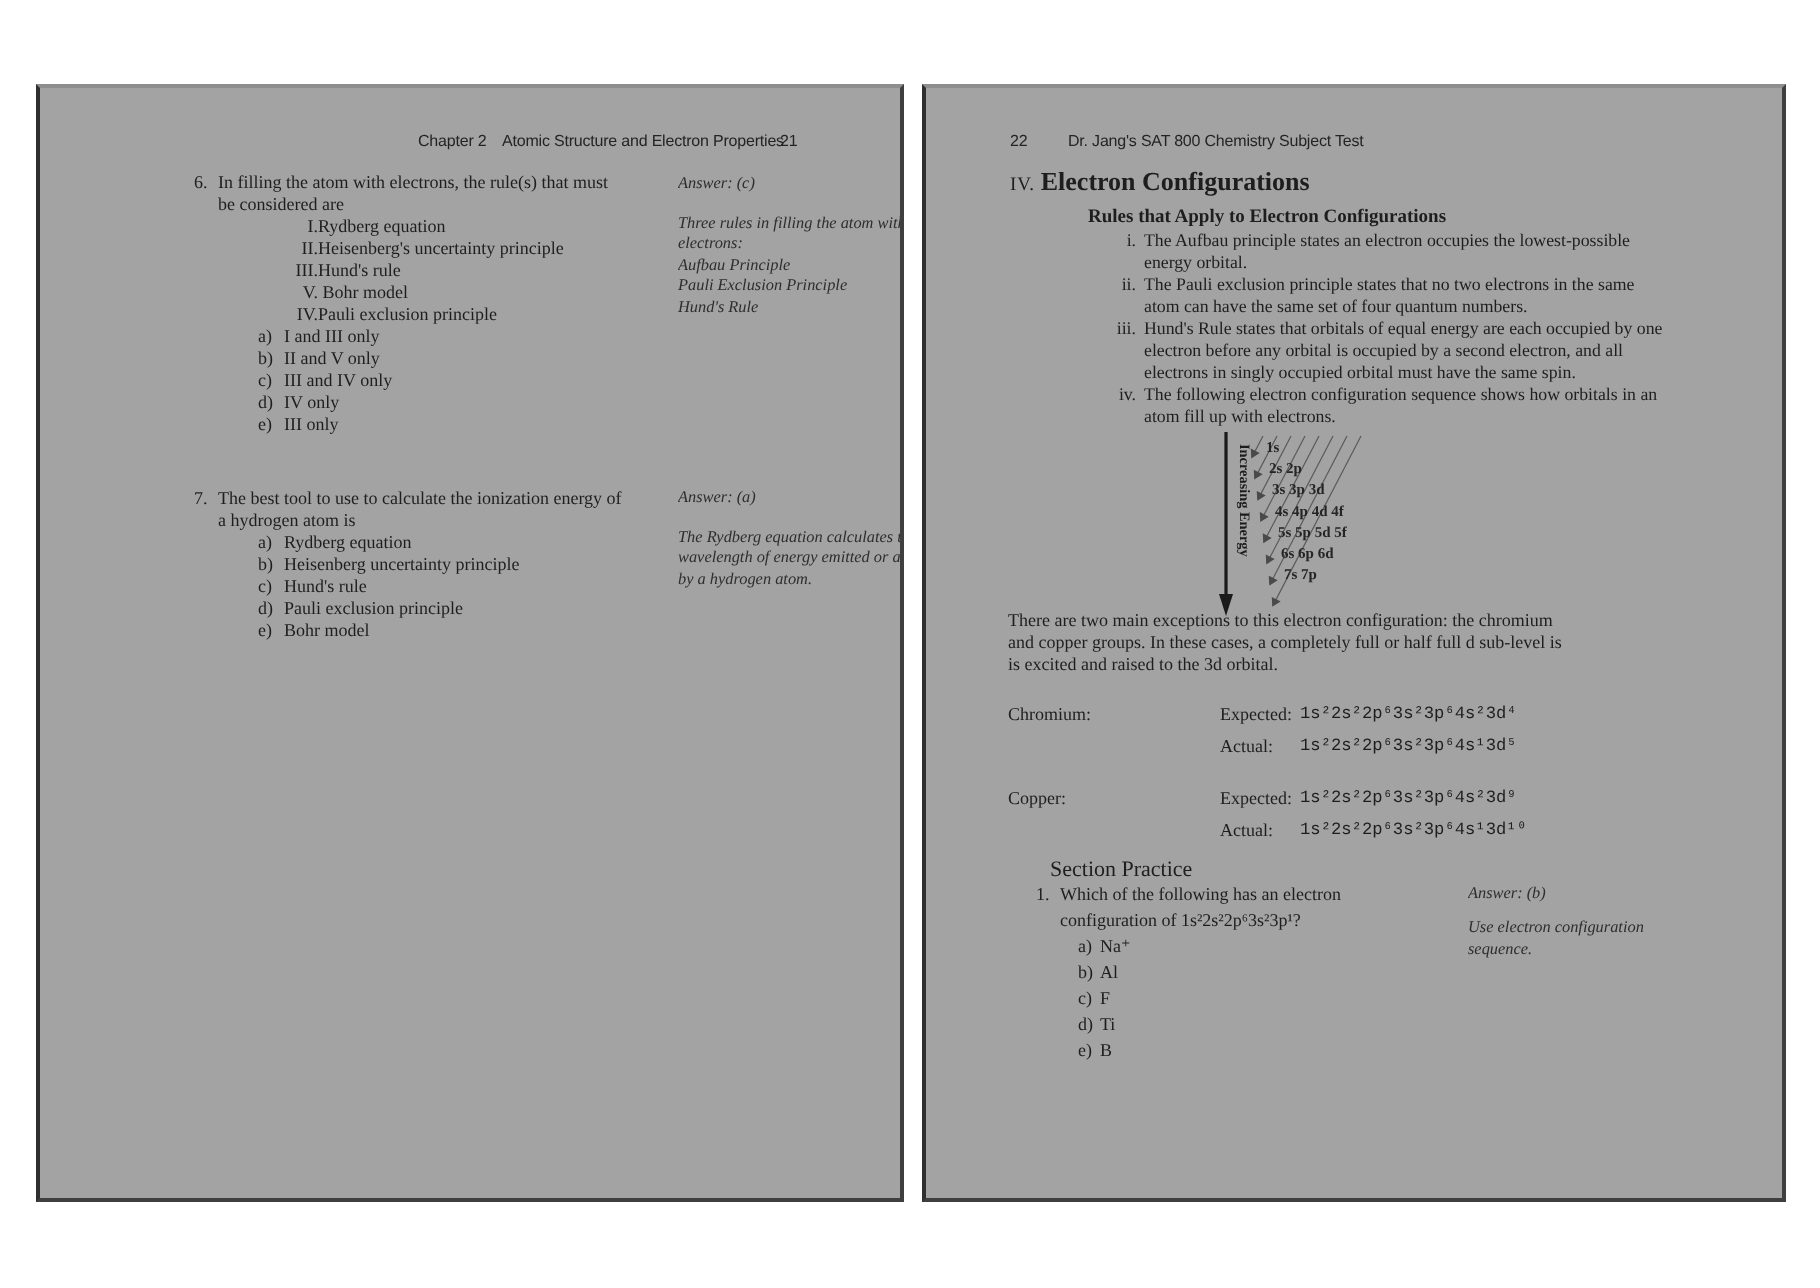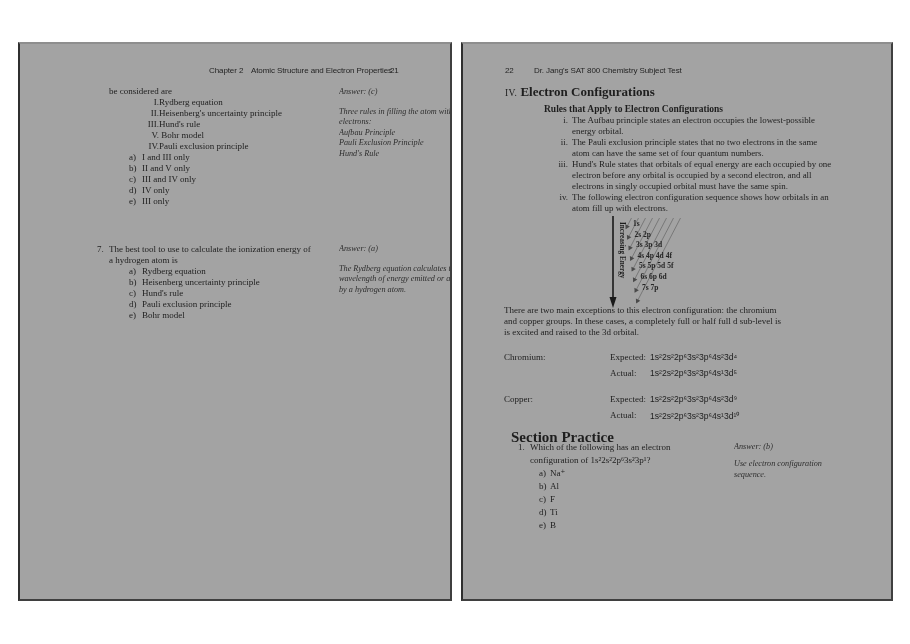--- a/index.html
+++ b/index.html
@@ -48,41 +48,44 @@
   #diagram{position:absolute;top:170px;left:136px;}
   .drow{font-size:7.5px;font-weight:bold;fill:#252525;font-family:"Liberation Serif","DejaVu Serif",serif;}
   .axis-label{font-size:7.2px;font-weight:bold;fill:#1c1c1c;font-family:"Liberation Serif","DejaVu Serif",serif;}
 
   #para{position:absolute;top:261px;left:41px;width:362px;font-size:9px;line-height:11.2px;}
   #para div{white-space:nowrap;}
 
   .cfg-row{position:absolute;left:0;right:0;height:14px;font-size:9px;}
   .cfg-el{position:absolute;left:41px;}
   .cfg-label{position:absolute;left:147px;}
-  .cfg-val{position:absolute;left:187px;font-family:Liberation Sans, sans-serif;font-size:8.6px;white-space:nowrap;}
-
-  #sp-head{position:absolute;top:385px;left:48px;font-size:15px;font-weight:bold;white-space:nowrap;}
+  .cfg-val{position:absolute;left:187px;font-family:Liberation Mono, monospace;font-size:8.6px;white-space:nowrap;}
+
+  #sp-head{position:absolute;top:385px;left:62px;font-size:11px;font-weight:normal;white-space:nowrap;}
   #q1{top:397px;left:55px;width:216px;line-height:13px;}
   #q1 .opt-row{padding-left:21px;}
   #q1 .olabel{width:11px;}
   #ans1{top:397px;left:271px;width:150px;line-height:11px;}
   #ans1 .ans-label{margin-bottom:6px;}
 </style>
 </head>
 <body>
 
 <div class="page" id="left-page">
 
   <div class="run-head">
     <span style="left:189px">Chapter 2</span>
     <span style="left:231px">Atomic Structure and Electron Properties</span>
     <span style="left:370px">21</span>
   </div>
 
   <div class="q-block" id="q6" style="top:42px;left:77px;width:252px">
+    <div class="qline">
+      <span class="qnum">6.</span><span>In filling the atom with electrons, the rule(s) that must</span>
+    </div>
     <div class="qline qcont">be considered are</div>
 
     <div class="roman-row">
       <span class="rnum">I.</span><span>Rydberg equation</span>
     </div>
     <div class="roman-row">
       <span class="rnum">II.</span><span>Heisenberg's uncertainty principle</span>
     </div>
     <div class="roman-row">
       <span class="rnum">III.</span><span>Hund's rule</span>

